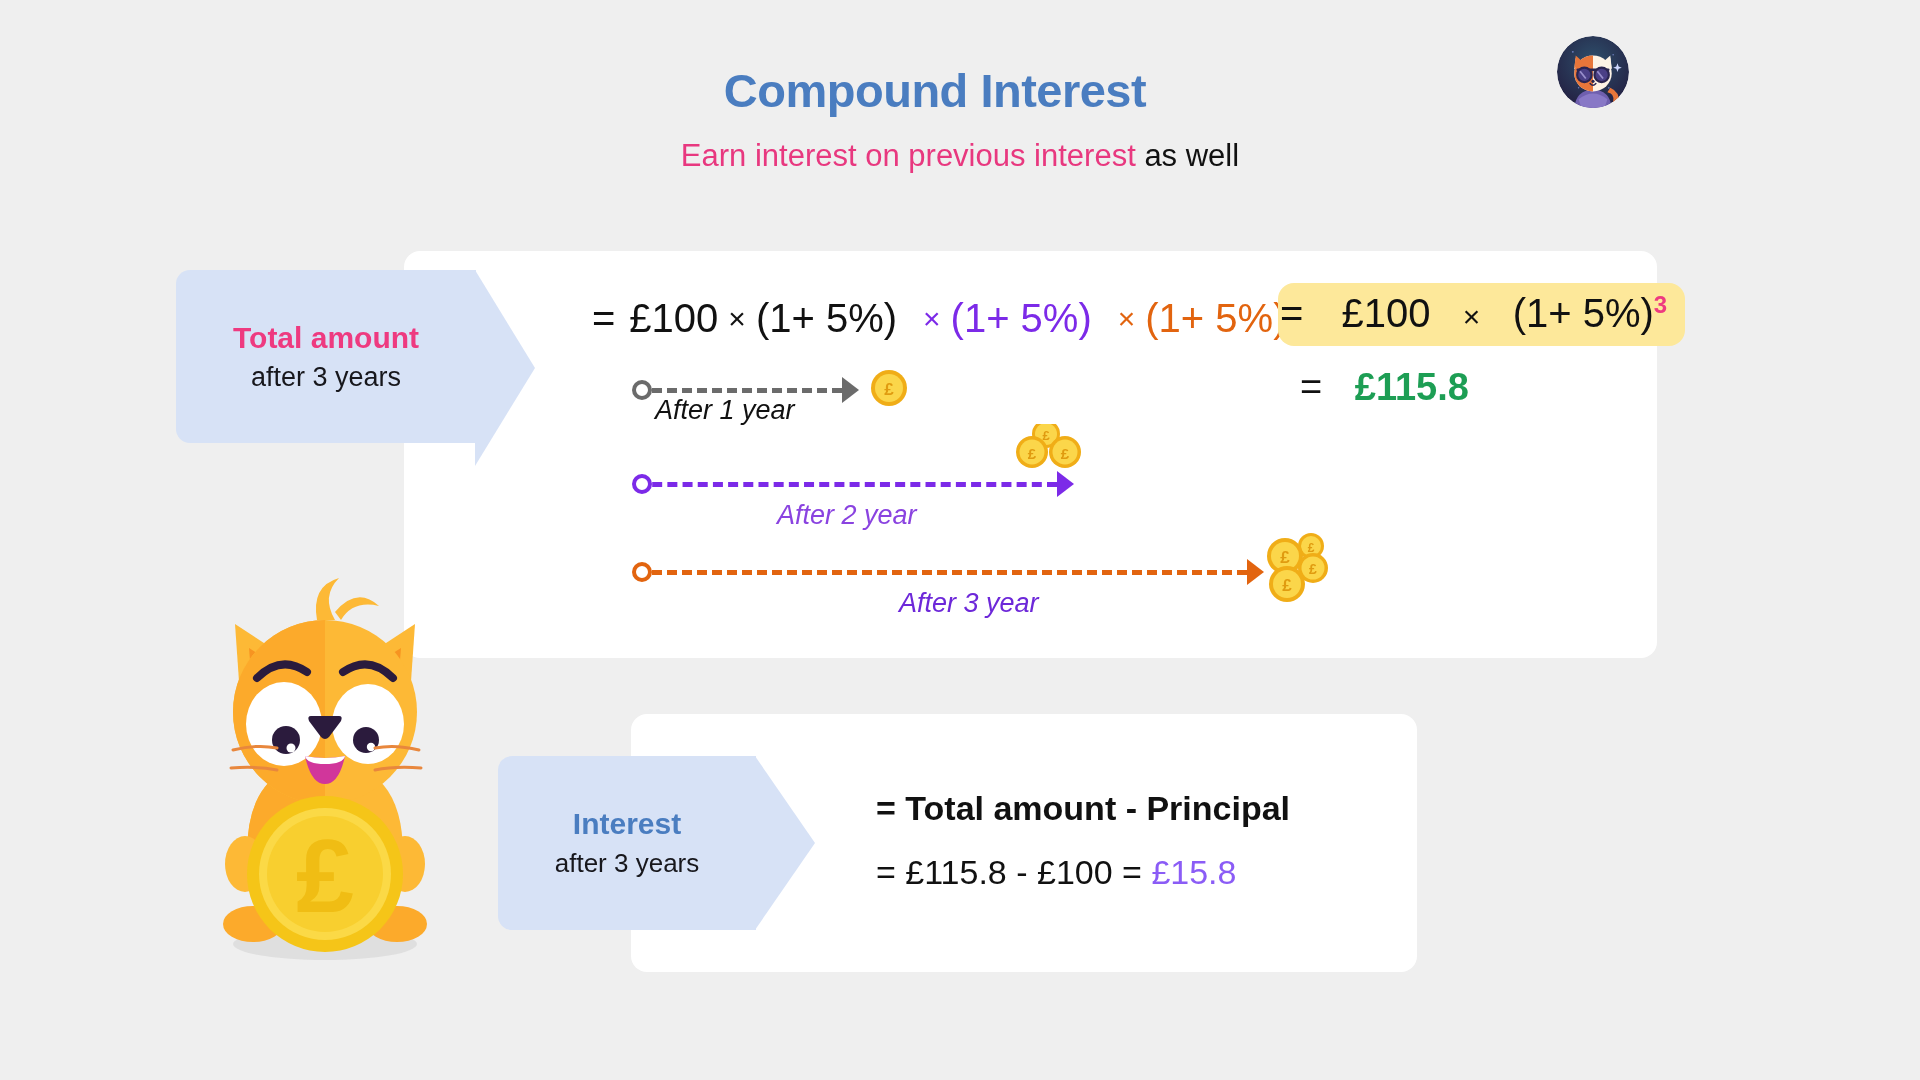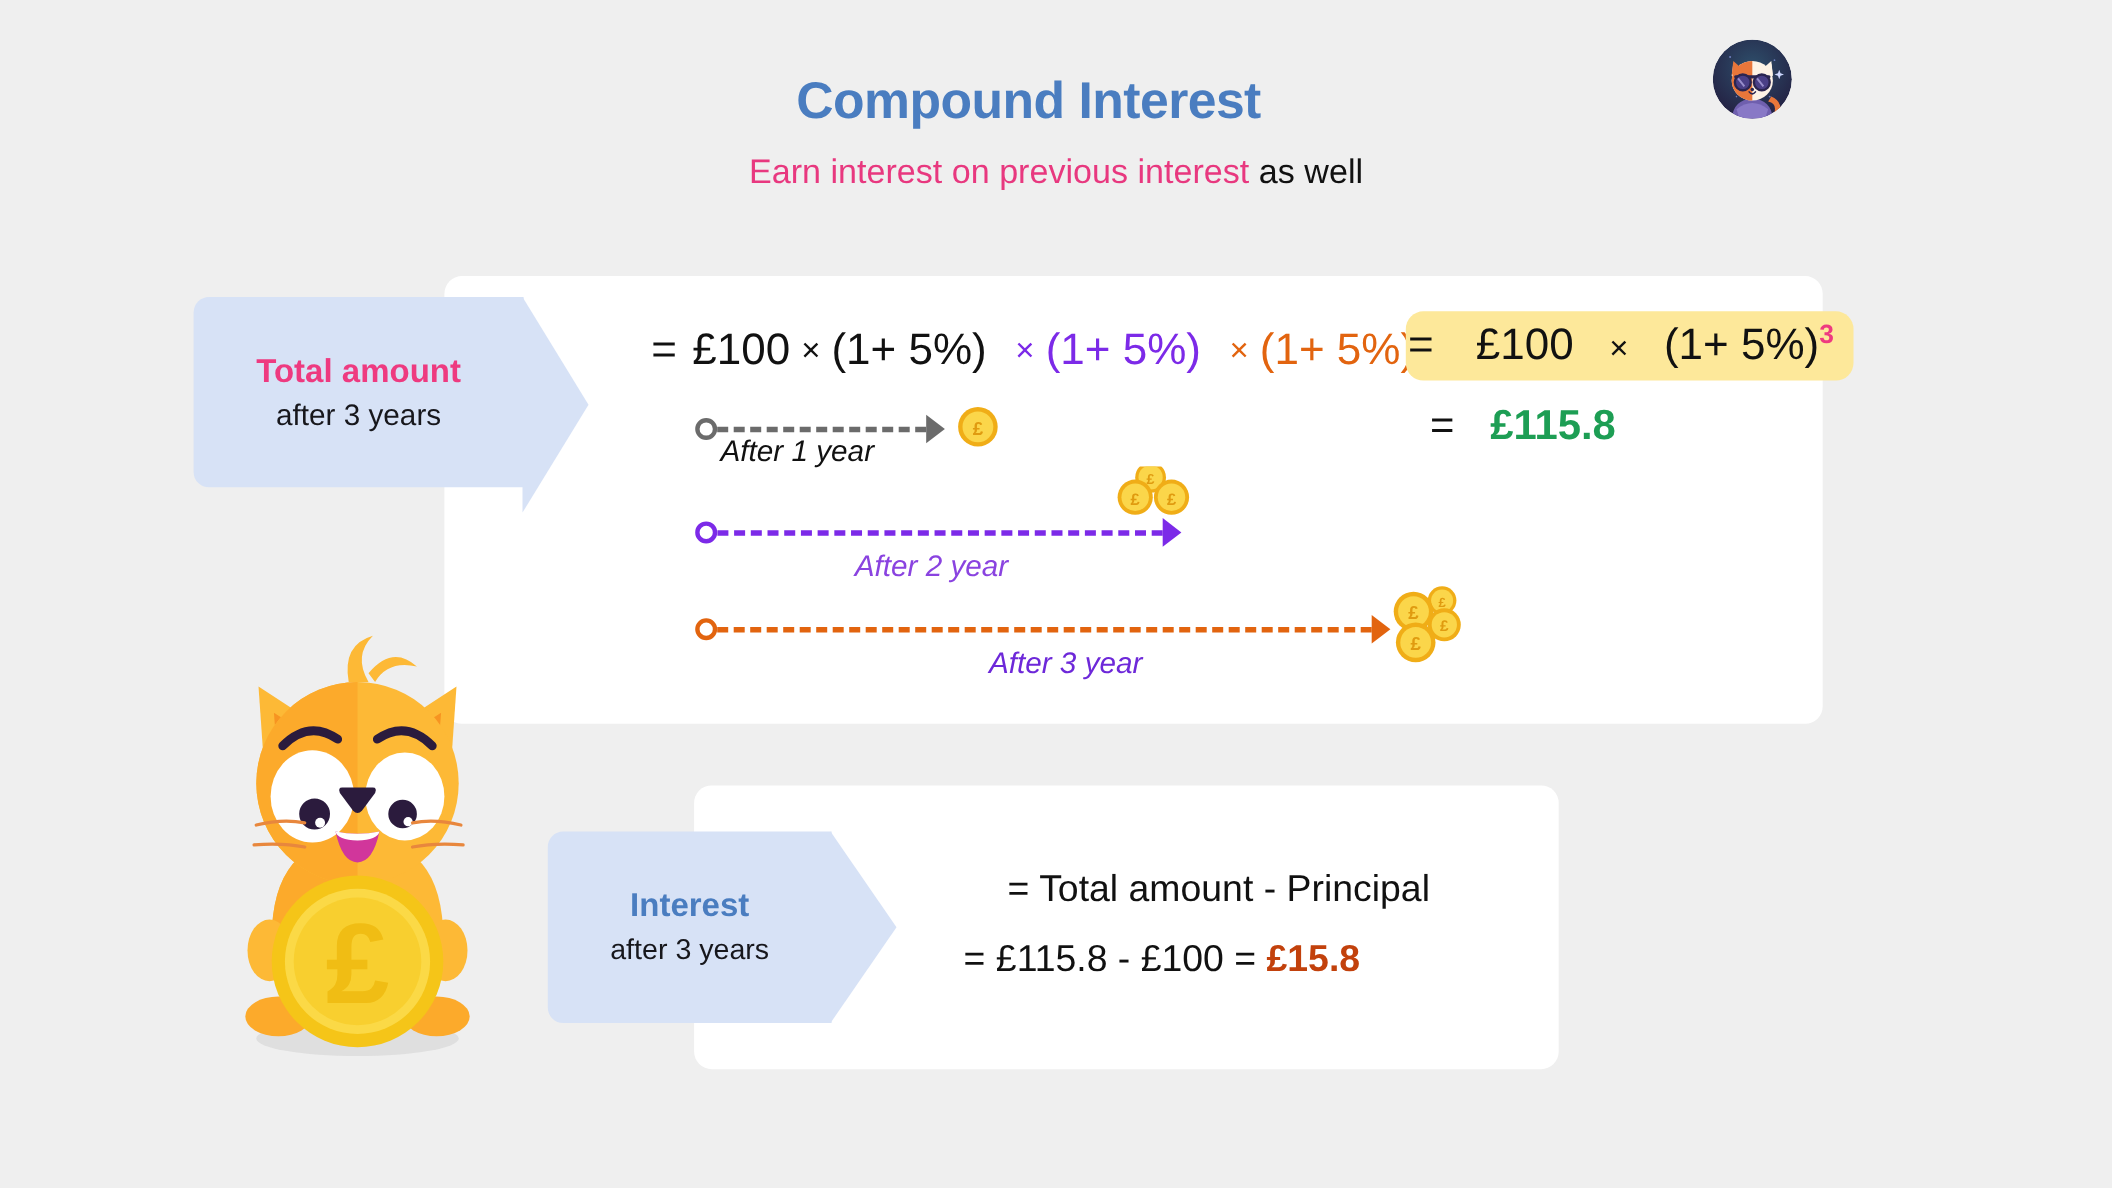--- a/index.html
+++ b/index.html
@@ -72,23 +72,23 @@
   #tl2{left:637px;top:482px;}
   #tl2 .line,#tl2 .dot{border-color:#7c2ae8;}
   #tl2 .head{border-left:17px solid #7c2ae8;}
   #tl2 .lbl{color:#8a43e0;}
   #tl3{left:637px;top:570px;}
   #tl3 .line,#tl3 .dot{border-color:#e2640f;}
   #tl3 .head{border-left:17px solid #e2640f;}
   #tl3 .lbl{color:#6d28d9;}
   .coins{position:absolute;}
   
-  #eq-b1{position:absolute;left:876px;top:789px;font-size:34px;font-weight:400;color:#111;white-space:nowrap;margin-left:40px;}
+  #eq-b1{position:absolute;left:876px;top:789px;font-size:34px;font-weight:700;color:#111;white-space:nowrap;}
   #eq-b2{position:absolute;left:876px;top:853px;font-size:34px;font-weight:500;color:#111;white-space:nowrap;}
-  #eq-b2 .val{color:#c2410c;font-weight:700;}
+  #eq-b2 .val{color:#8b5cf6;font-weight:400;}
   
   #mascot{position:absolute;left:205px;top:572px;width:240px;height:400px;}
 </style>
 </head>
 <body>
 
 <div id="logo">
   <span class="mark">
     <svg viewBox="0 0 100 100" width="72" height="72">
       <defs>

